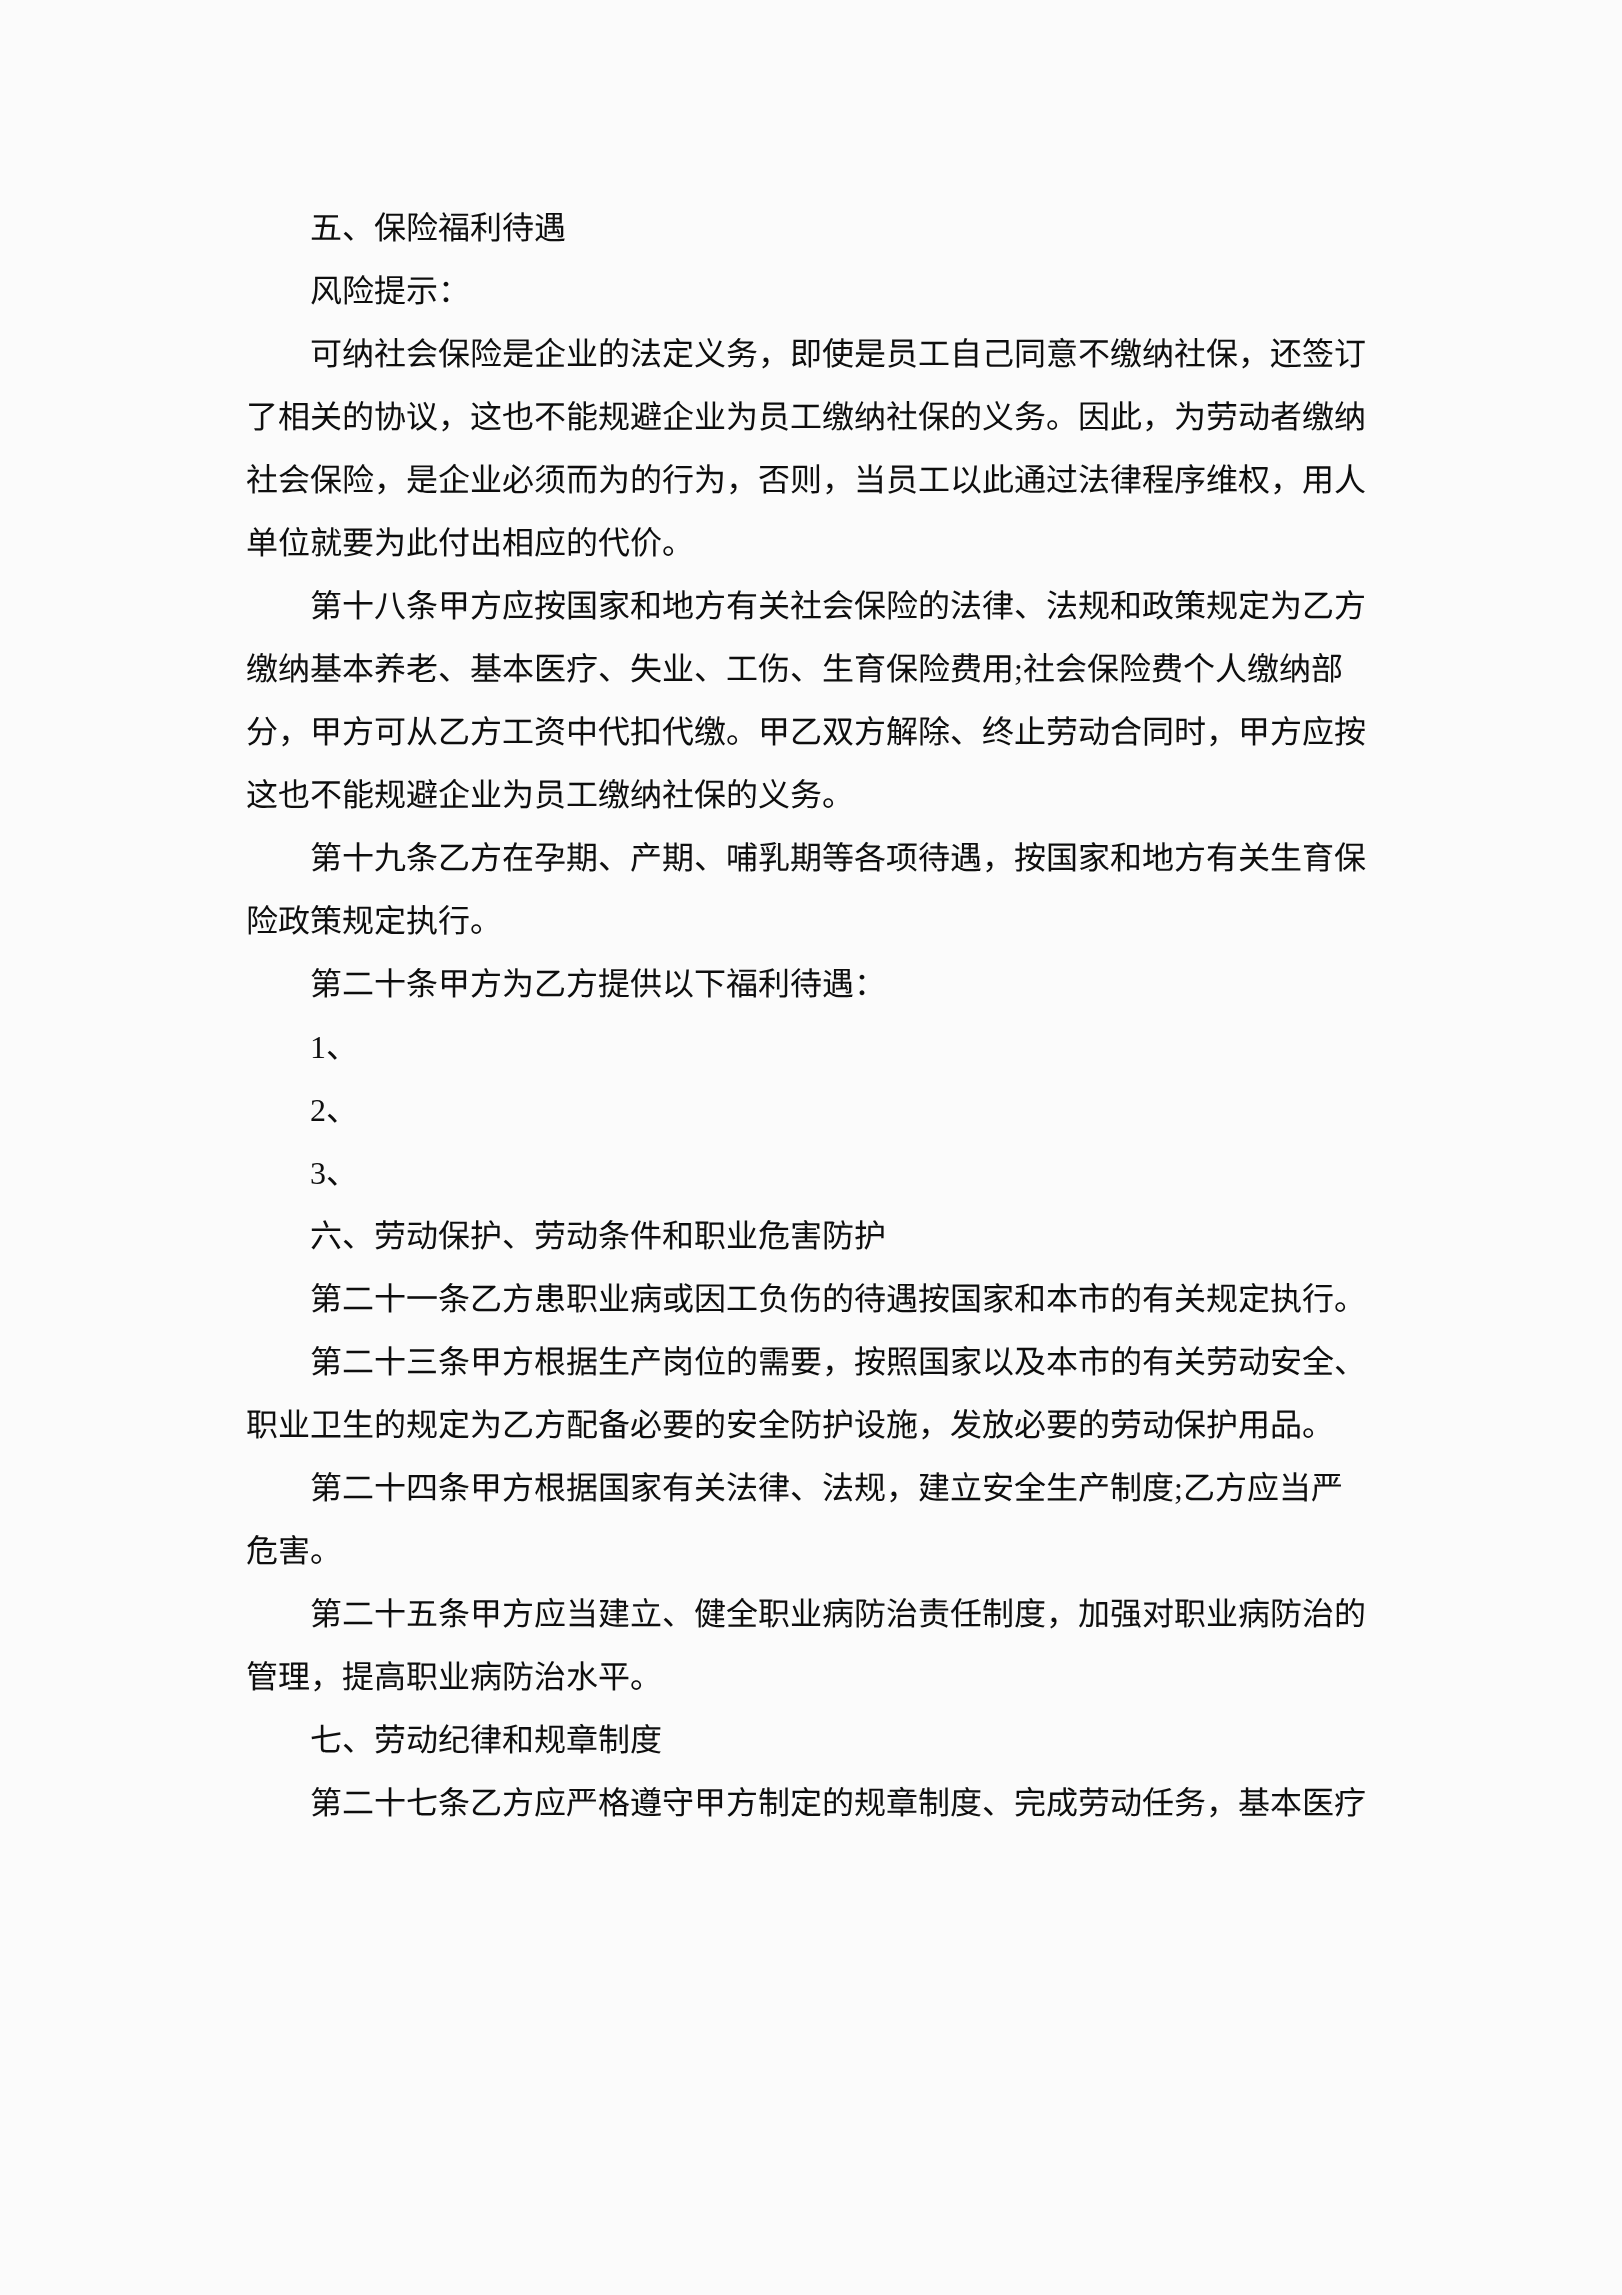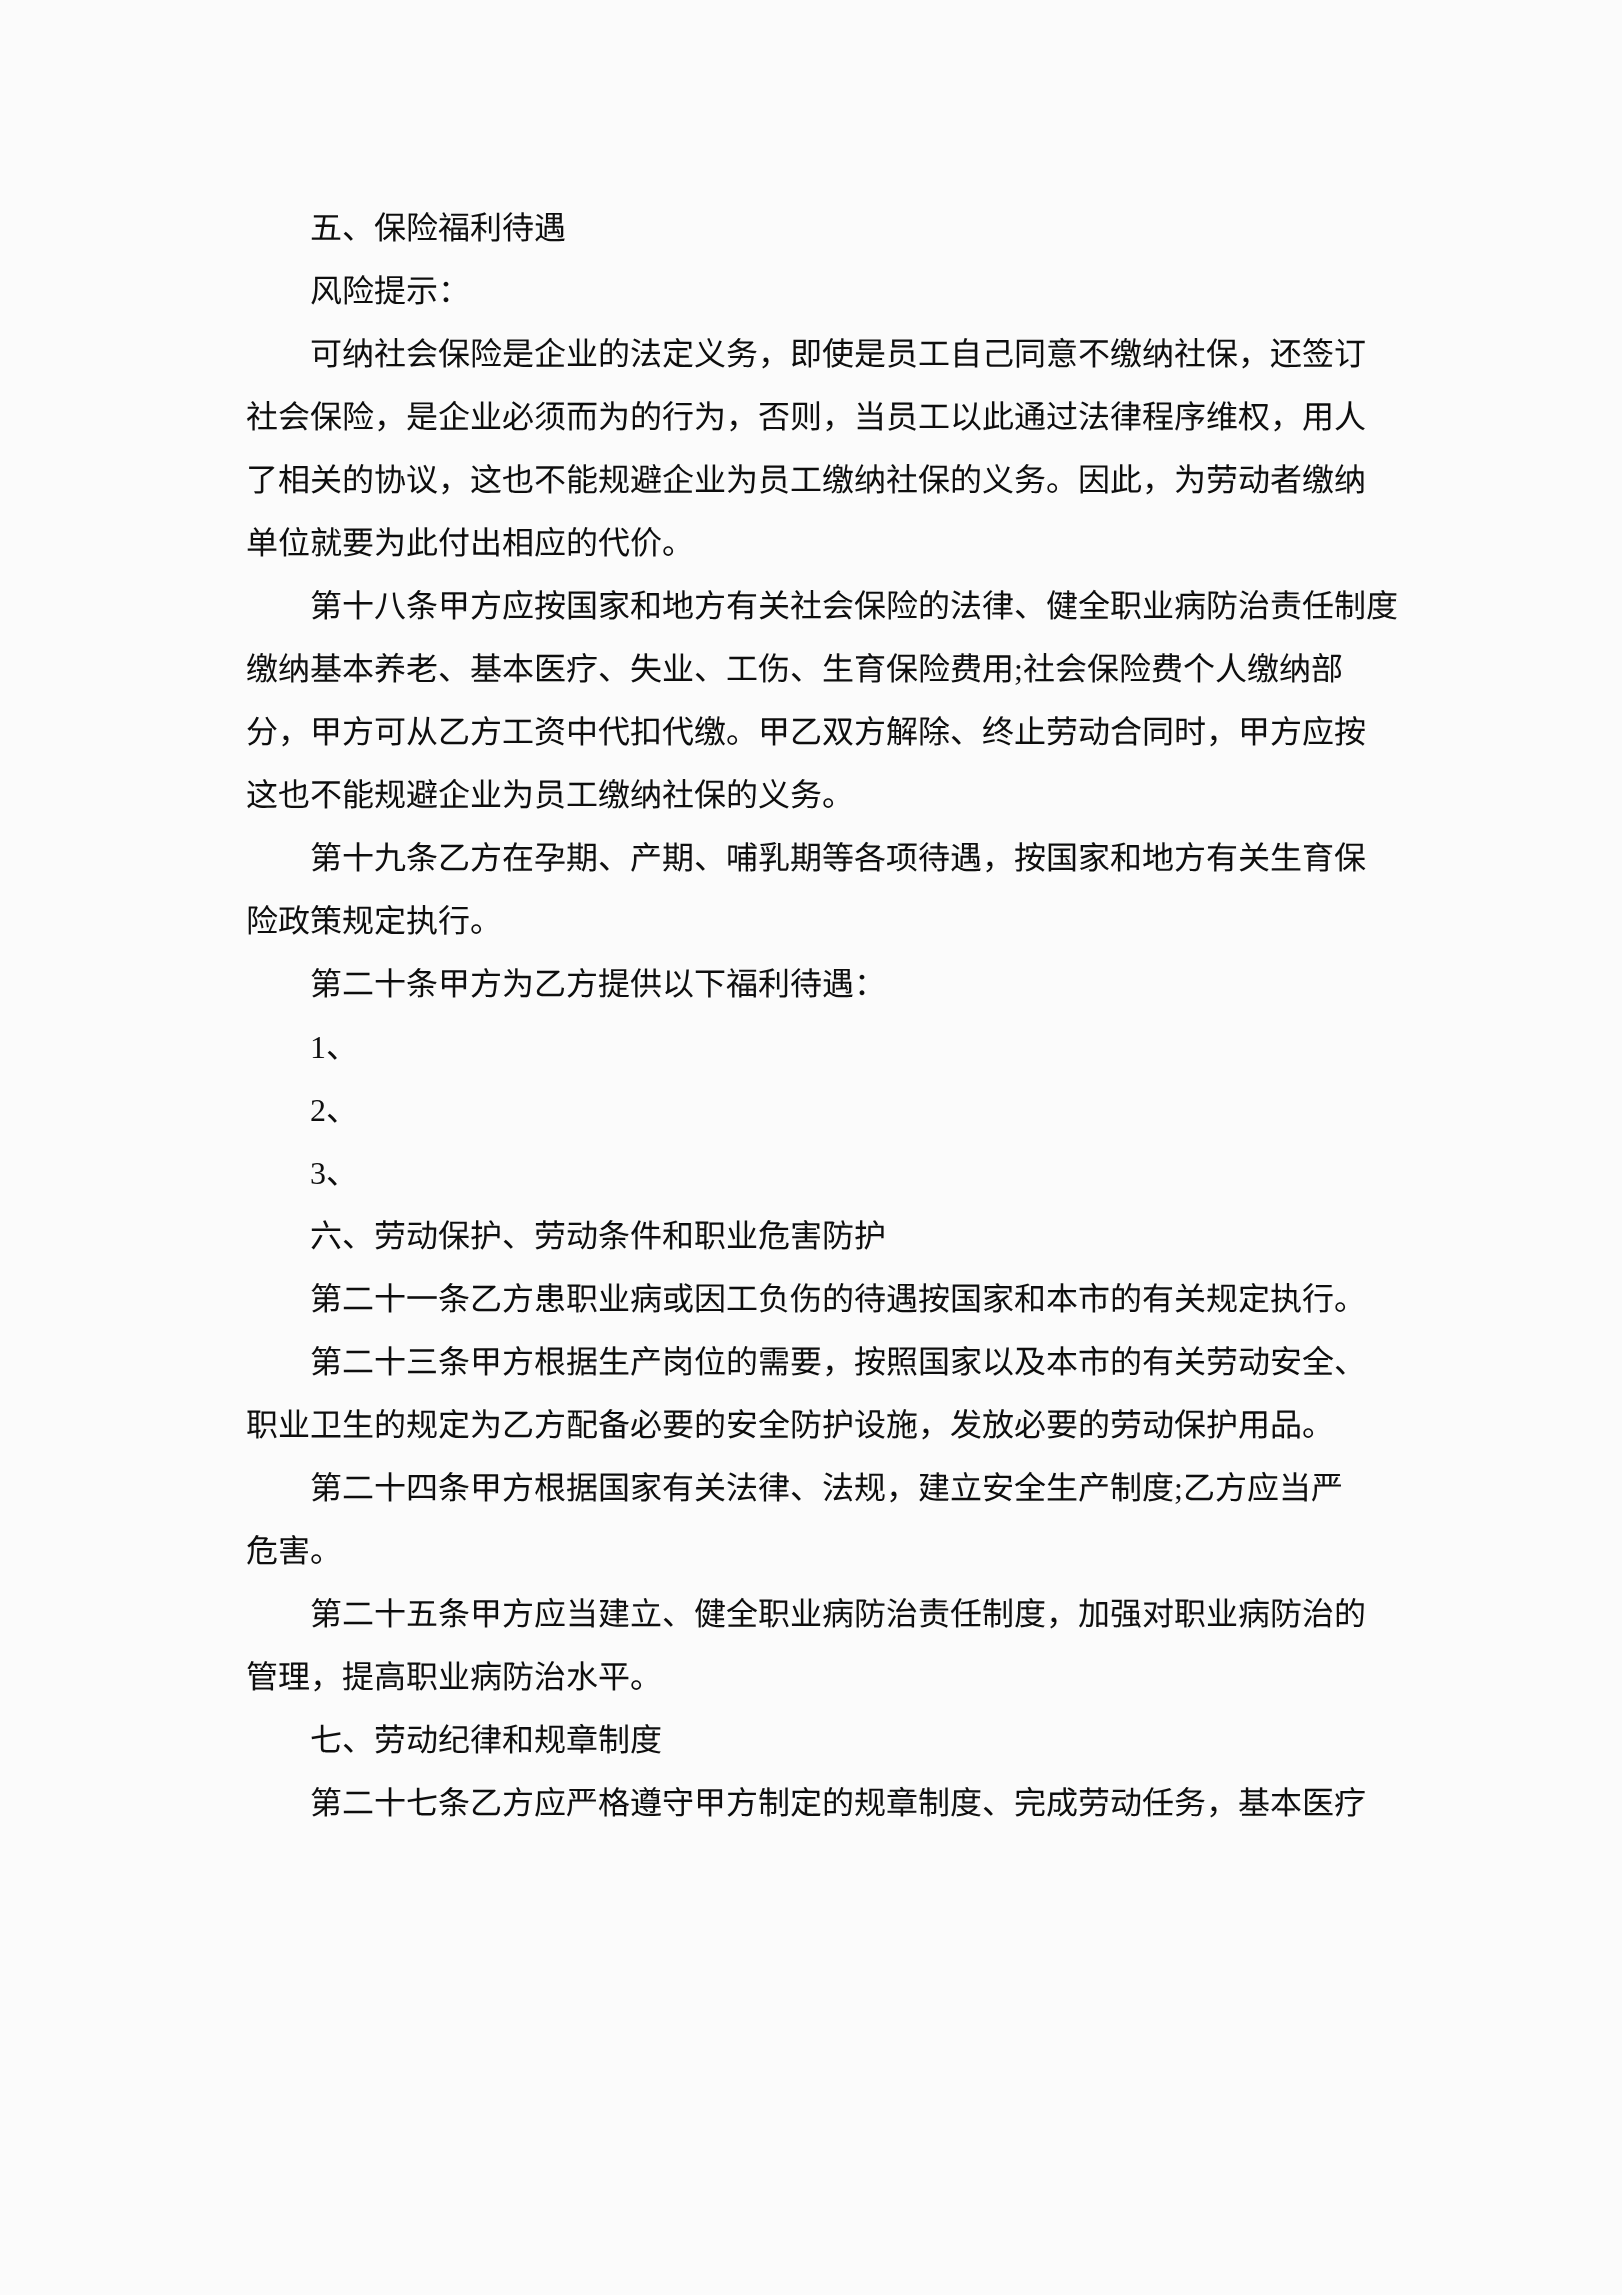--- a/index.html
+++ b/index.html
@@ -40,24 +40,24 @@
   }
 </style>
 </head>
 <body style="background: rgb(251, 251, 251);">
 
 <div class="page">
   <div class="text-block" id="lines-container" style="color: rgb(14, 14, 14);">
       <div class="line indent">五、保险福利待遇</div>
       <div class="line indent">风险提示：</div>
       <div class="line indent">可纳社会保险是企业的法定义务，即使是员工自己同意不缴纳社保，还签订</div>
+      <div class="line">了相关的协议，这也不能规避企业为员工缴纳社保的义务。因此，为劳动者缴纳</div>
       <div class="line">社会保险，是企业必须而为的行为，否则，当员工以此通过法律程序维权，用人</div>
-      <div class="line">了相关的协议，这也不能规避企业为员工缴纳社保的义务。因此，为劳动者缴纳</div>
       <div class="line">单位就要为此付出相应的代价。</div>
-      <div class="line indent">第十八条甲方应按国家和地方有关社会保险的法律、健全职业病防治责任制度</div>
+      <div class="line indent">第十八条甲方应按国家和地方有关社会保险的法律、法规和政策规定为乙方</div>
       <div class="line">缴纳基本养老、基本医疗、失业、工伤、生育保险费用;社会保险费个人缴纳部</div>
       <div class="line">分，甲方可从乙方工资中代扣代缴。甲乙双方解除、终止劳动合同时，甲方应按</div>
       <div class="line">这也不能规避企业为员工缴纳社保的义务。</div>
       <div class="line indent">第十九条乙方在孕期、产期、哺乳期等各项待遇，按国家和地方有关生育保</div>
       <div class="line">险政策规定执行。</div>
       <div class="line indent">第二十条甲方为乙方提供以下福利待遇：</div>
       <div class="line indent">1、</div>
       <div class="line indent">2、</div>
       <div class="line indent">3、</div>
       <div class="line indent">六、劳动保护、劳动条件和职业危害防护</div>

